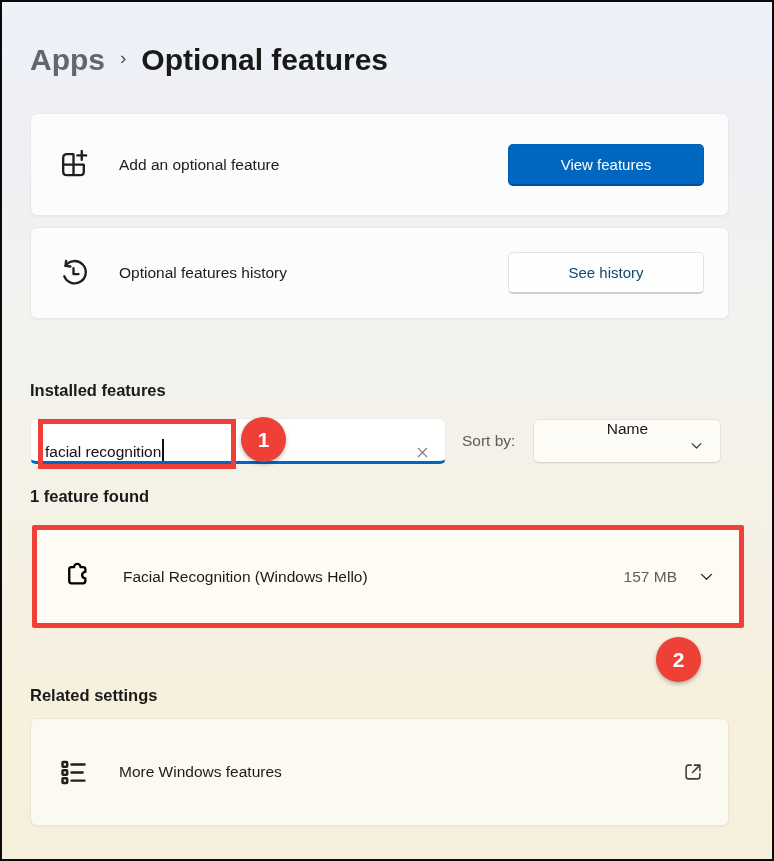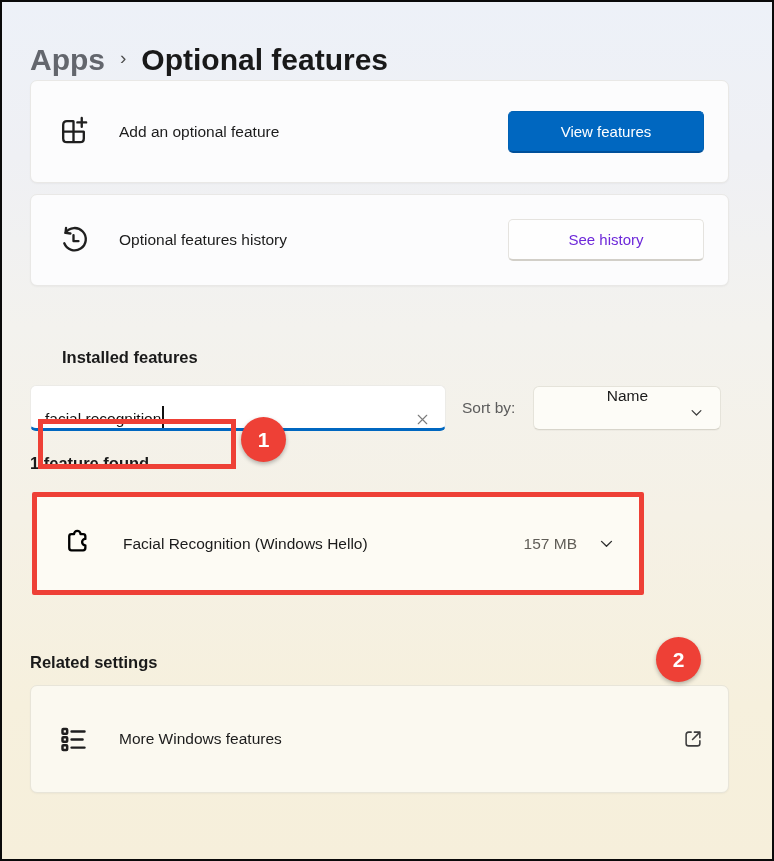--- a/index.html
+++ b/index.html
@@ -28,43 +28,43 @@
     display:flex; align-items:center;
     width:699px; border-radius:7px;
     background:#fcfcfd;
     border:1px solid #e9e8e6;
     box-shadow:0 1px 2px rgba(0,0,0,0.04);
     padding:0 24px 0 26px;
   }
   .card .icon { flex:0 0 auto; display:flex; color:#1f1f1f; }
   .card .card-label { margin-left:29px; font-size:15.5px; color:#1c1c1c; }
 
-  .card-add { height:103px; }
+  .card-add { height:103px; margin-top:33px; }
   .card-history { height:92px; margin-top:11px; }
 
   .btn {
     margin-left:auto; min-width:196px; height:42px;
     border-radius:5px; font-size:15px;
     font-family:"Liberation Sans", sans-serif;
     display:flex; align-items:center; justify-content:center;
     cursor:pointer;
     text-align:right;
   }
   .btn-primary {
     background:#0067c0; color:#fff;
     border:1px solid #0061b4; border-bottom:2px solid #00509a;
   }
   .btn-secondary {
-    background:#fefefe; color:#6d28d9;
+    background:#fefefe; color:#0c4a6e;
     border:1px solid #e5e3df; border-bottom:2px solid #d2cfc8;
   }
 
   
   .section-heading { font-size:16.5px; font-weight:700; color:#1a1a1a; line-height:22px; }
-  .h-installed { margin-top:60px;margin-left:32px; }
+  .h-installed { margin-top:60px; }
   .h-count { margin-top:21px; font-weight:700; }
   .h-related { margin-top:56px; }
 
   
   .search-row { margin-top:17px; display:flex; align-items:center; }
   .searchbox {
     position:relative; width:416px; height:46px;
     background:#ffffff;
     border:1px solid #ecebe7; border-bottom:3px solid #0067c0;
     border-radius:6px;
@@ -82,21 +82,21 @@
     border-radius:6px; display:flex; align-items:center;
     padding:0 16px; font-size:15.5px; color:#1b1b1b; cursor:pointer;
     box-shadow:0 1px 1px rgba(0,0,0,0.03);
     flex-direction:column;
   }
   .dropdown .chev { margin-left:auto; display:flex; color:#3c3c3c; }
 
   
   .feature-annotation {
     margin-top:18px; margin-left:2px;
-    width:612px; height:103px;
+    width:712px; height:103px;
     border:5px solid #ee4036;
     border-radius:2px;
   }
   .feature-card {
     width:100%; height:100%;
     background:#fdfbf4; display:flex; align-items:center;
     padding:0 24px;
   }
   .feature-name { margin-left:29px; font-size:15.5px; color:#1b1b1b; }
   .feature-size { margin-left:auto; font-size:15.5px; color:#605d57; }

